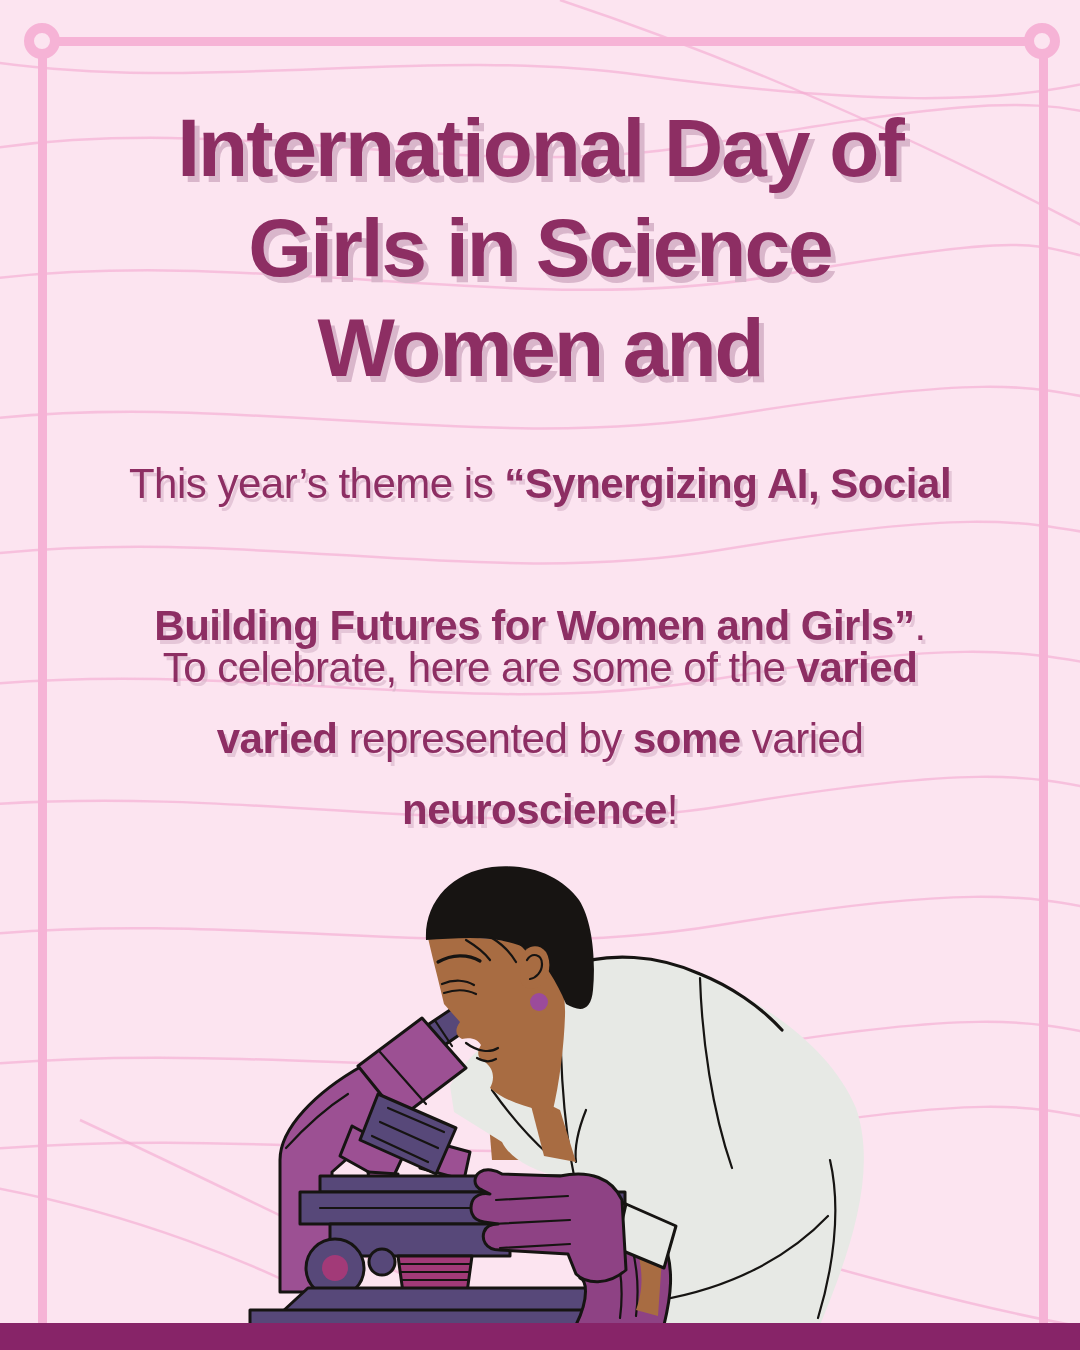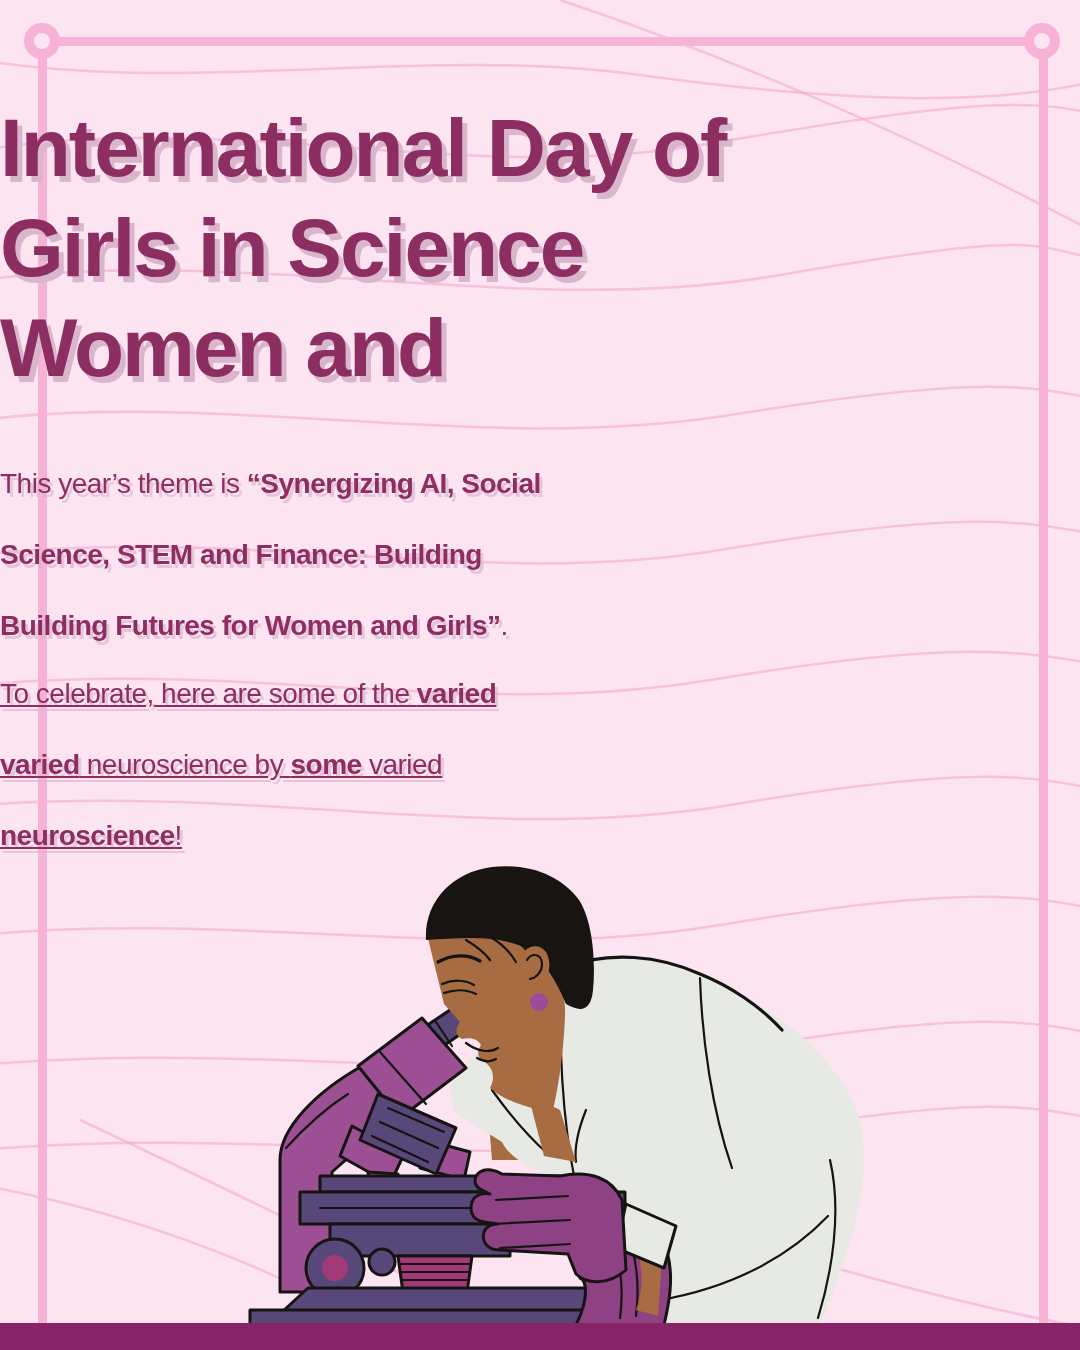--- a/index.html
+++ b/index.html
@@ -20,33 +20,33 @@
   
   .frame-top{position:absolute;left:42px;top:37px;width:1000px;height:9px;background:var(--frame_pink);border-radius:5px;z-index:1;}
   .frame-left{position:absolute;left:38px;top:41px;width:9px;height:1282px;background:var(--frame_pink);z-index:1;}
   .frame-right{position:absolute;left:1039px;top:41px;width:9px;height:1282px;background:var(--frame_pink);z-index:1;}
   .frame-ring{position:absolute;width:16px;height:16px;border:10px solid var(--frame_pink);border-radius:50%;z-index:2;background:var(--page_bg);}
   .ring-tl{left:24px;top:23px;}
   .ring-tr{left:1024px;top:23px;}
   
   .title{
     position:absolute;left:0;top:98px;width:1080px;z-index:3;
-    text-align:left;color:var(--text_magenta,#8d2e63);
+    text-align:center;color:var(--text_magenta,#8d2e63);
     font-size:82px;font-weight:700;letter-spacing:-2px;line-height:100px;
     text-shadow:5px 6px 0 var(--title_shadow,#d9b6cb);
   }
   .para{
     position:absolute;left:0;width:1080px;z-index:3;margin:0;
-    text-align:left;color:var(--text_magenta,#8d2e63);
-    font-size:28px;font-weight:400;letter-spacing:-.5px;line-height:71px;
+    text-align:center;color:var(--text_magenta,#8d2e63);
+    font-size:42px;font-weight:400;letter-spacing:-.5px;line-height:71px;
     text-shadow:3px 4px 0 rgba(217,182,203,.65);
   }
   .para b{font-weight:700;}
   .p1{top:448px;}
-  .p2{top:658px;text-decoration:underline;}
+  .p2{top:632px;}
   
   .illustration{position:absolute;left:230px;top:860px;width:650px;height:465px;z-index:4;}
   .c-skin{fill:var(--skin_brown,#a86c42);}
   .c-hair{fill:var(--hair_black,#171412);}
   .c-coat{fill:var(--coat_gray,#e7e9e5);}
   .c-glove{fill:var(--glove_purple,#8e4284);}
   .c-mpurple{fill:var(--microscope_purple,#9c5093);}
   .c-mdark{fill:var(--microscope_dark,#574879);}
   .c-screw{fill:var(--accent_magenta,#a23a78);}
   .c-accent{fill:var(--accent_magenta,#a23a78);}
@@ -84,27 +84,27 @@
 <div class="frame-ring ring-tr"></div>
 
 <div class="title">
   <div>International Day of</div>
   <div>Girls in Science</div>
   <div>Women and</div>
 </div>
 
 <p class="para p1">
   <span>This year’s theme is </span><b>“Synergizing AI, Social</b><br>
-  <b>Science, STEM and Finance: Building</b><br>
+  <br>
   <b>Building Futures for Women and Girls”</b><span>.</span>
 </p>
 
 <p class="para p2">
   <span>To celebrate, here are some of the </span><b>varied</b><br>
-  <b>varied</b><span> neuroscience by </span><b>some</b><span> varied</span><br>
+  <b>varied</b><span> represented by </span><b>some</b><span> varied</span><br>
   <b>neuroscience</b><span>!</span>
 </p>
 
 <svg class="illustration" viewBox="0 0 650 465" aria-hidden="true">
 
   <path class="c-skin" d="M 255,215 L 320,245 L 332,300 L 262,300 Z"></path>
 
   <g>
     <path class="c-coat" d="M 224,252 L 220,226 C 238,194 262,176 292,166 C 300,138 312,116 332,108 C 380,90 430,96 470,114 C 530,140 600,186 626,248 C 648,312 620,392 590,465 L 418,465 C 428,432 424,402 416,380 L 396,344 C 378,320 356,316 332,318 C 300,310 280,298 272,282 Z"></path>
     <g class="ln">

